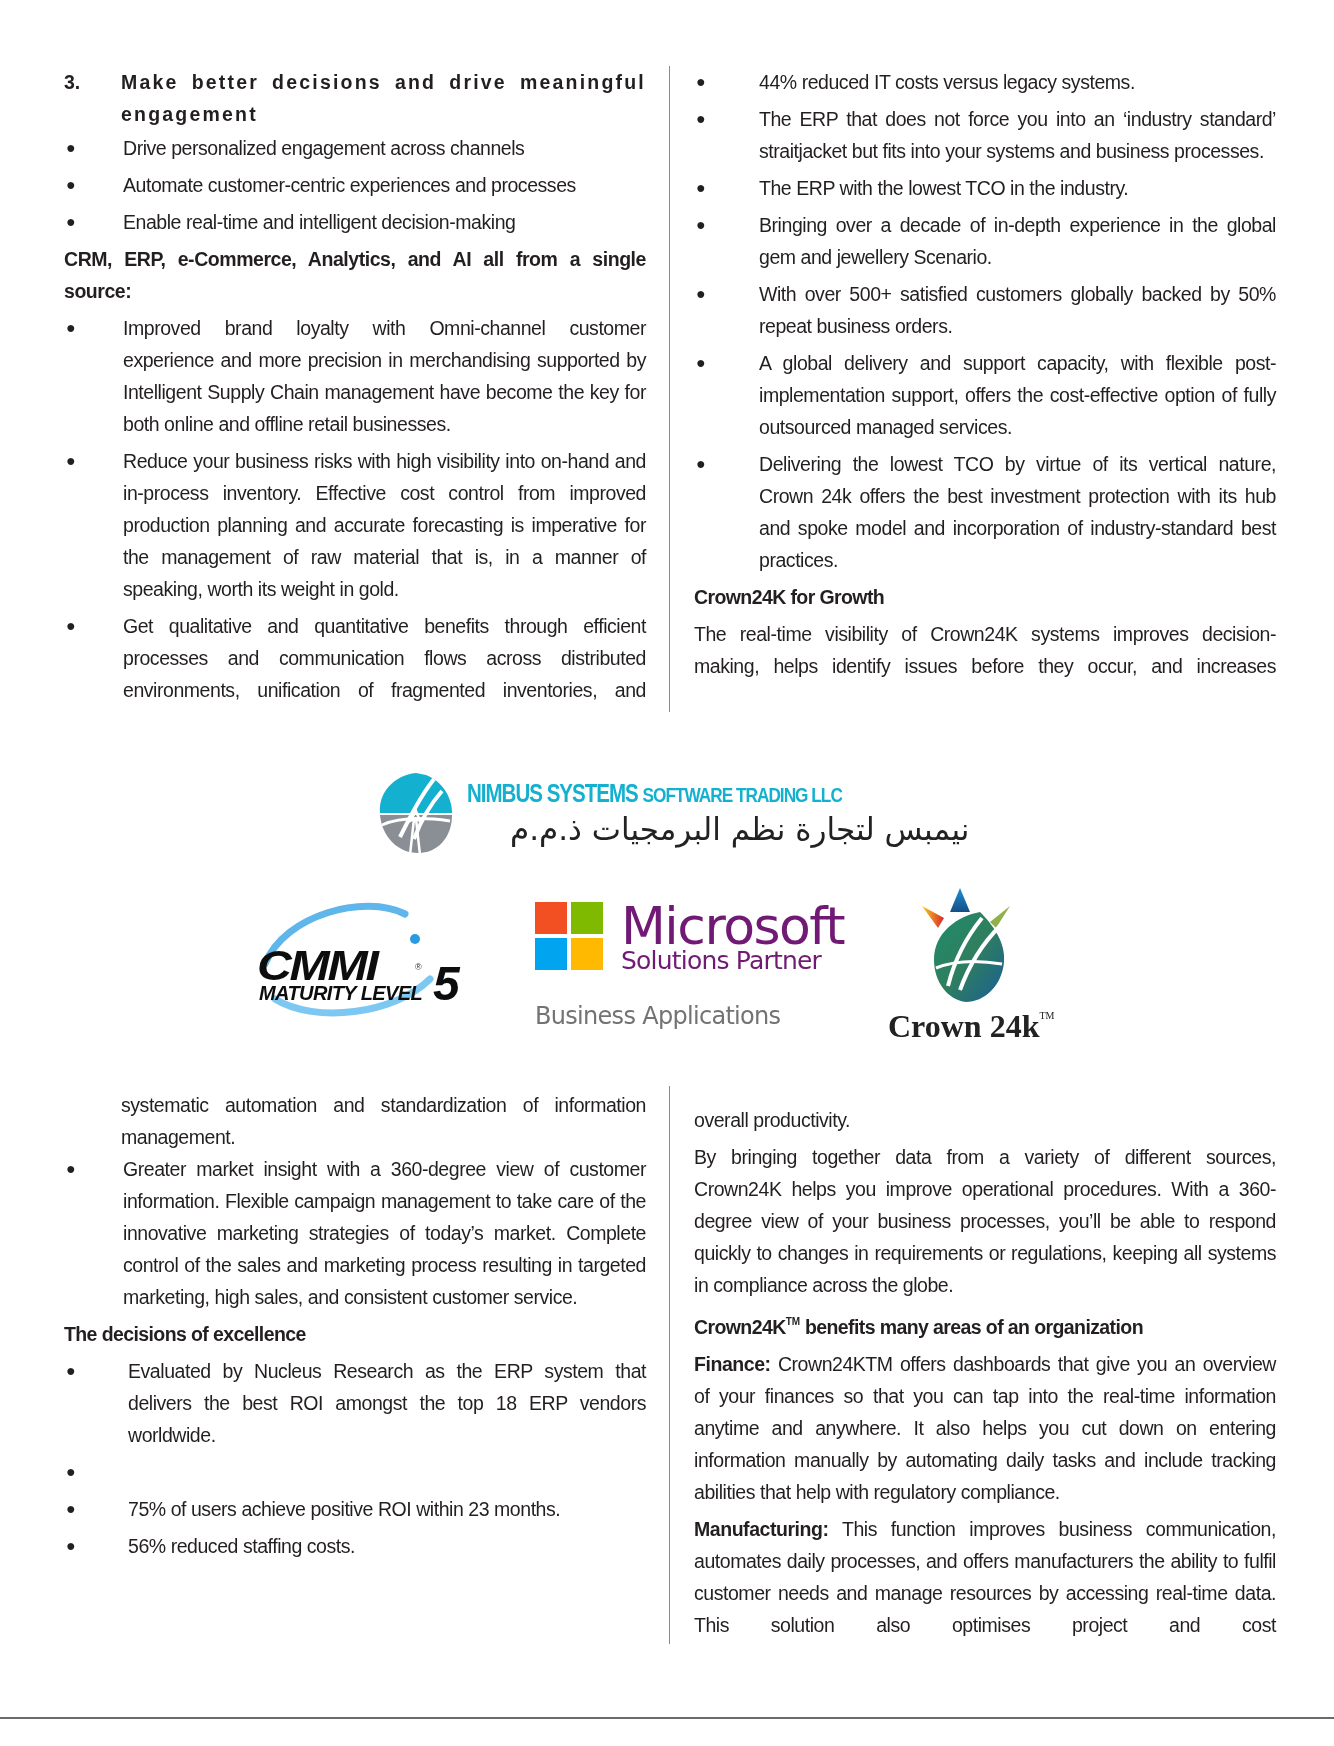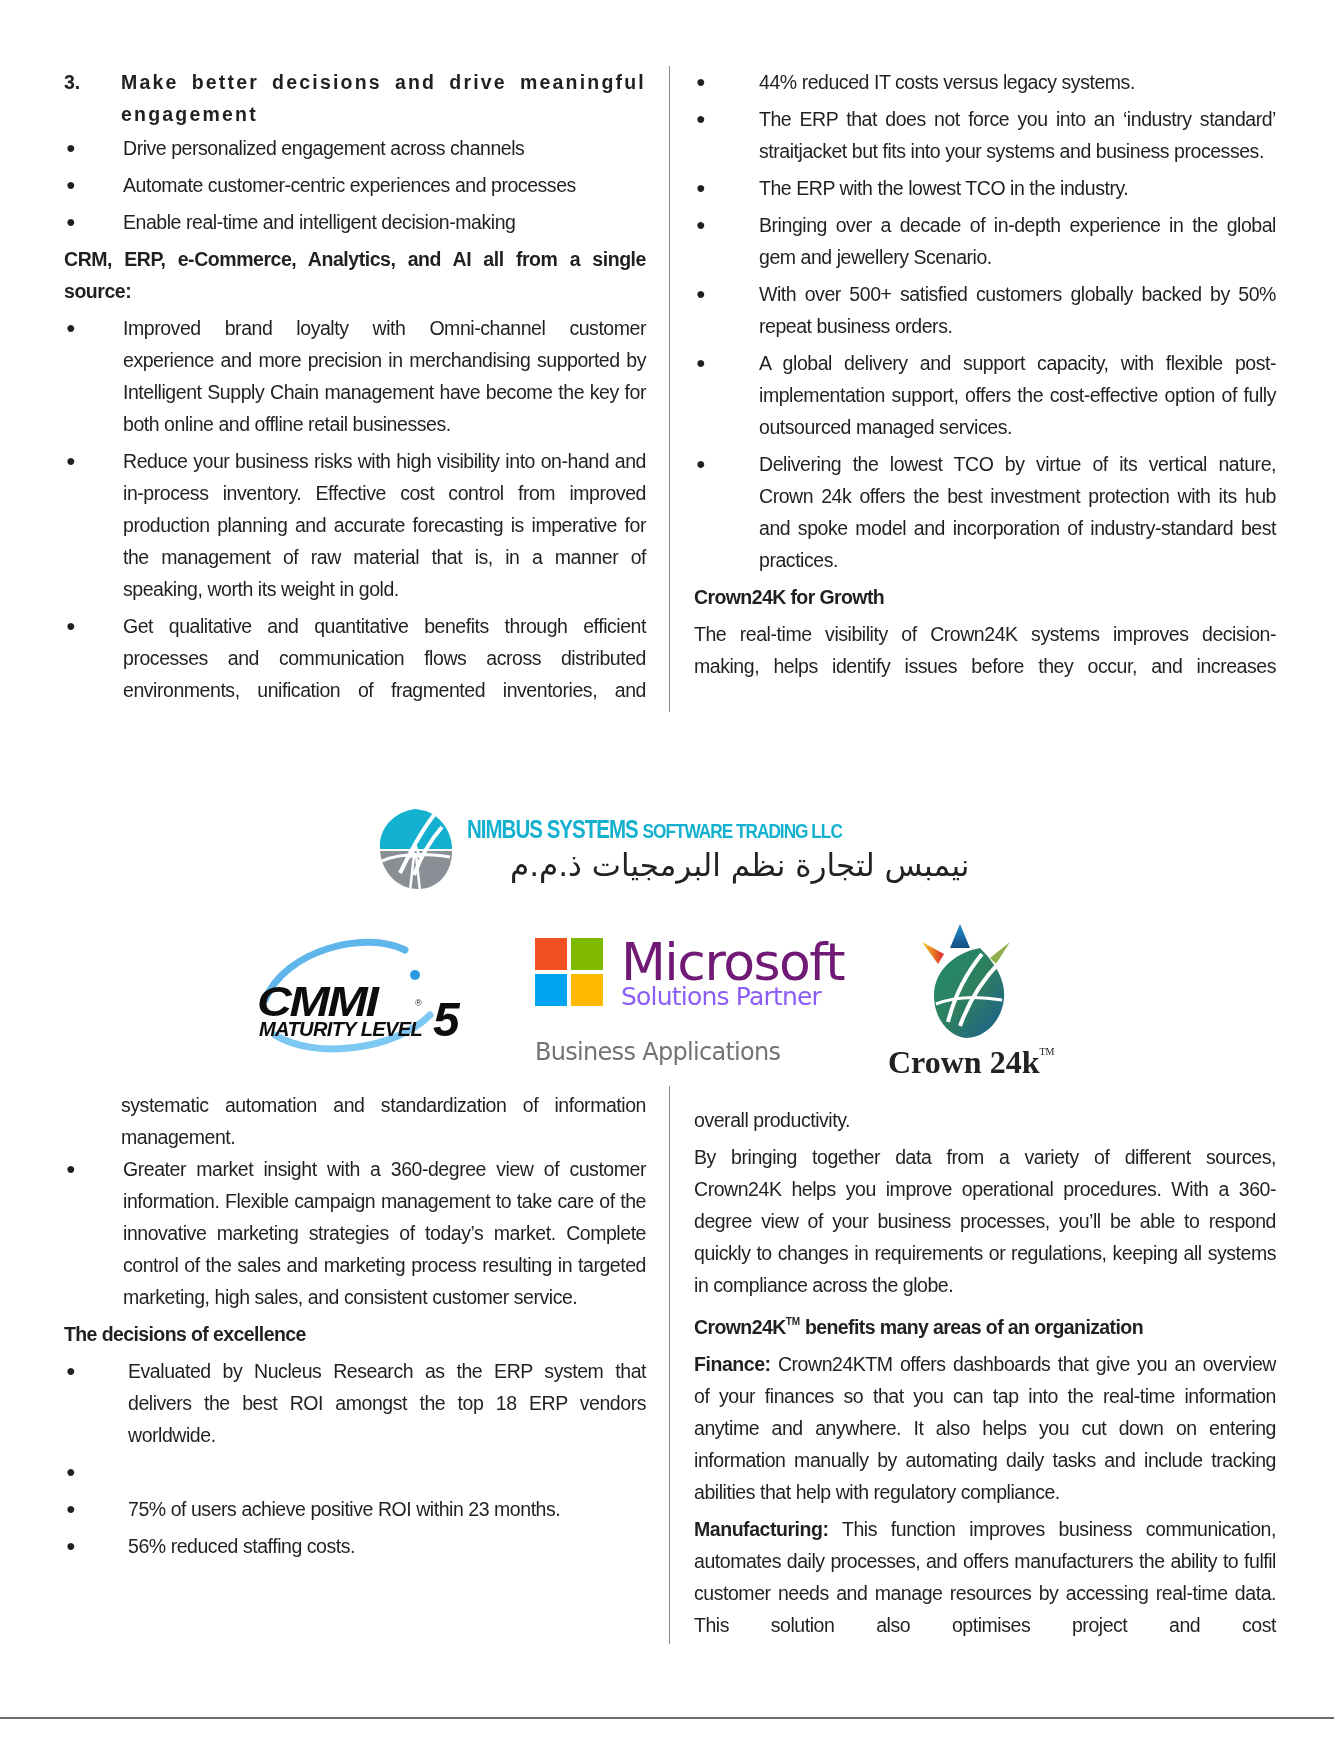--- a/index.html
+++ b/index.html
@@ -27,39 +27,39 @@
   ul.bl li { display: flex; margin-bottom: 5px; }
   ul.bl li .bullet { width: 57px; flex: none; font-size: 16px; padding-left: 2px; }
   ul.bl li .txt { flex: 1; text-align: justify; }
   .right-top ul.bl li .bullet { width: 63px; }
   .left-bottom ul.bl.wide li .bullet { width: 62px; }
   .indent-cont { padding-left: 57px; text-align: justify; margin-bottom: 5px; }
   .para { margin-bottom: 5px !important; }
   sup.tm { font-size: 10px; vertical-align: 9px; letter-spacing: 0; }
 
   
-  .logo-area { position: absolute; left: 0; top: 748px; width: 1058px; height: 370px; }
+  .logo-area { position: absolute; left: 0; top: 712px; width: 1058px; height: 370px; }
   .nimbus { position: absolute; left: 370px; top: 55px; width: 490px; height: 90px; }
   .nimbus .mark { position: absolute; left: 0; top: 0; width: 92px; height: 90px; }
   .nimbus .name { position: absolute; left: 97px; top: 12px; font-family: "Liberation Sans", sans-serif;
                   font-weight: bold; color: #14b0cf; font-size: 25px; letter-spacing: -1.2px; transform: scaleX(0.82); transform-origin: left; white-space: nowrap; }
   .nimbus .name .small { font-size: 21px; }
   .nimbus .arabic { position: absolute; left: 100px; top: 44px; font-size: 31px; color: #222; white-space: nowrap; font-family: "DejaVu Sans", sans-serif; margin-left: 40px; }
 
   .cmmi { position: absolute; left: 245px; top: 172px; width: 230px; height: 135px; }
   .cmmi .t1 { position: absolute; left: 12px; top: 58px; font-family: "Liberation Sans", sans-serif; font-weight: 900;
               font-style: italic; font-size: 42px; letter-spacing: -2px; color: #0d0d0d; transform: scaleX(1.15); transform-origin: left; }
   .cmmi .reg { position: absolute; left: 170px; top: 78px; font-size: 9px; color: #333; }
   .cmmi .t2 { position: absolute; left: 14px; top: 98px; font-weight: bold; font-style: italic; font-size: 20px; letter-spacing: -0.6px; color: #0d0d0d; }
   .cmmi .five { position: absolute; left: 188px; top: 72px; font-weight: bold; font-style: italic; font-size: 48px; color: #0d0d0d; }
 
   .ms { position: absolute; left: 535px; top: 190px; width: 330px; height: 150px; }
   .ms .sq { position: absolute; width: 32px; height: 32px; }
   .ms .name { position: absolute; left: 86px; top: -6px; font-size: 52px; color: #701a75; font-family: "DejaVu Sans", sans-serif; letter-spacing: -1.5px; }
-  .ms .sub { position: absolute; left: 86px; top: 44px; font-size: 25px; color: #8b5cf6; font-family: "DejaVu Sans", sans-serif; letter-spacing: -0.8px; white-space: nowrap; }
+  .ms .sub { position: absolute; left: 86px; top: 44px; font-size: 25px; color: #701a75; font-family: "DejaVu Sans", sans-serif; letter-spacing: -0.8px; white-space: nowrap; }
   .ms .ba { position: absolute; left: 0; top: 100px; font-size: 24px; color: #737373; font-family: "DejaVu Sans", sans-serif; letter-spacing: -0.7px; white-space: nowrap; }
 
   .crown { position: absolute; left: 880px; top: 170px; width: 200px; height: 180px; }
   .crown .mark { position: absolute; left: 40px; top: 0; width: 110px; height: 135px; }
   .crown .word { position: absolute; left: 8px; top: 126px; font-family: "Liberation Serif", serif; font-weight: bold; font-size: 32px; color: #222; white-space: nowrap; }
   .crown .word sup { font-size: 10px; vertical-align: 18px; font-weight: normal; }
 </style>
 </head>
 <body>
 

